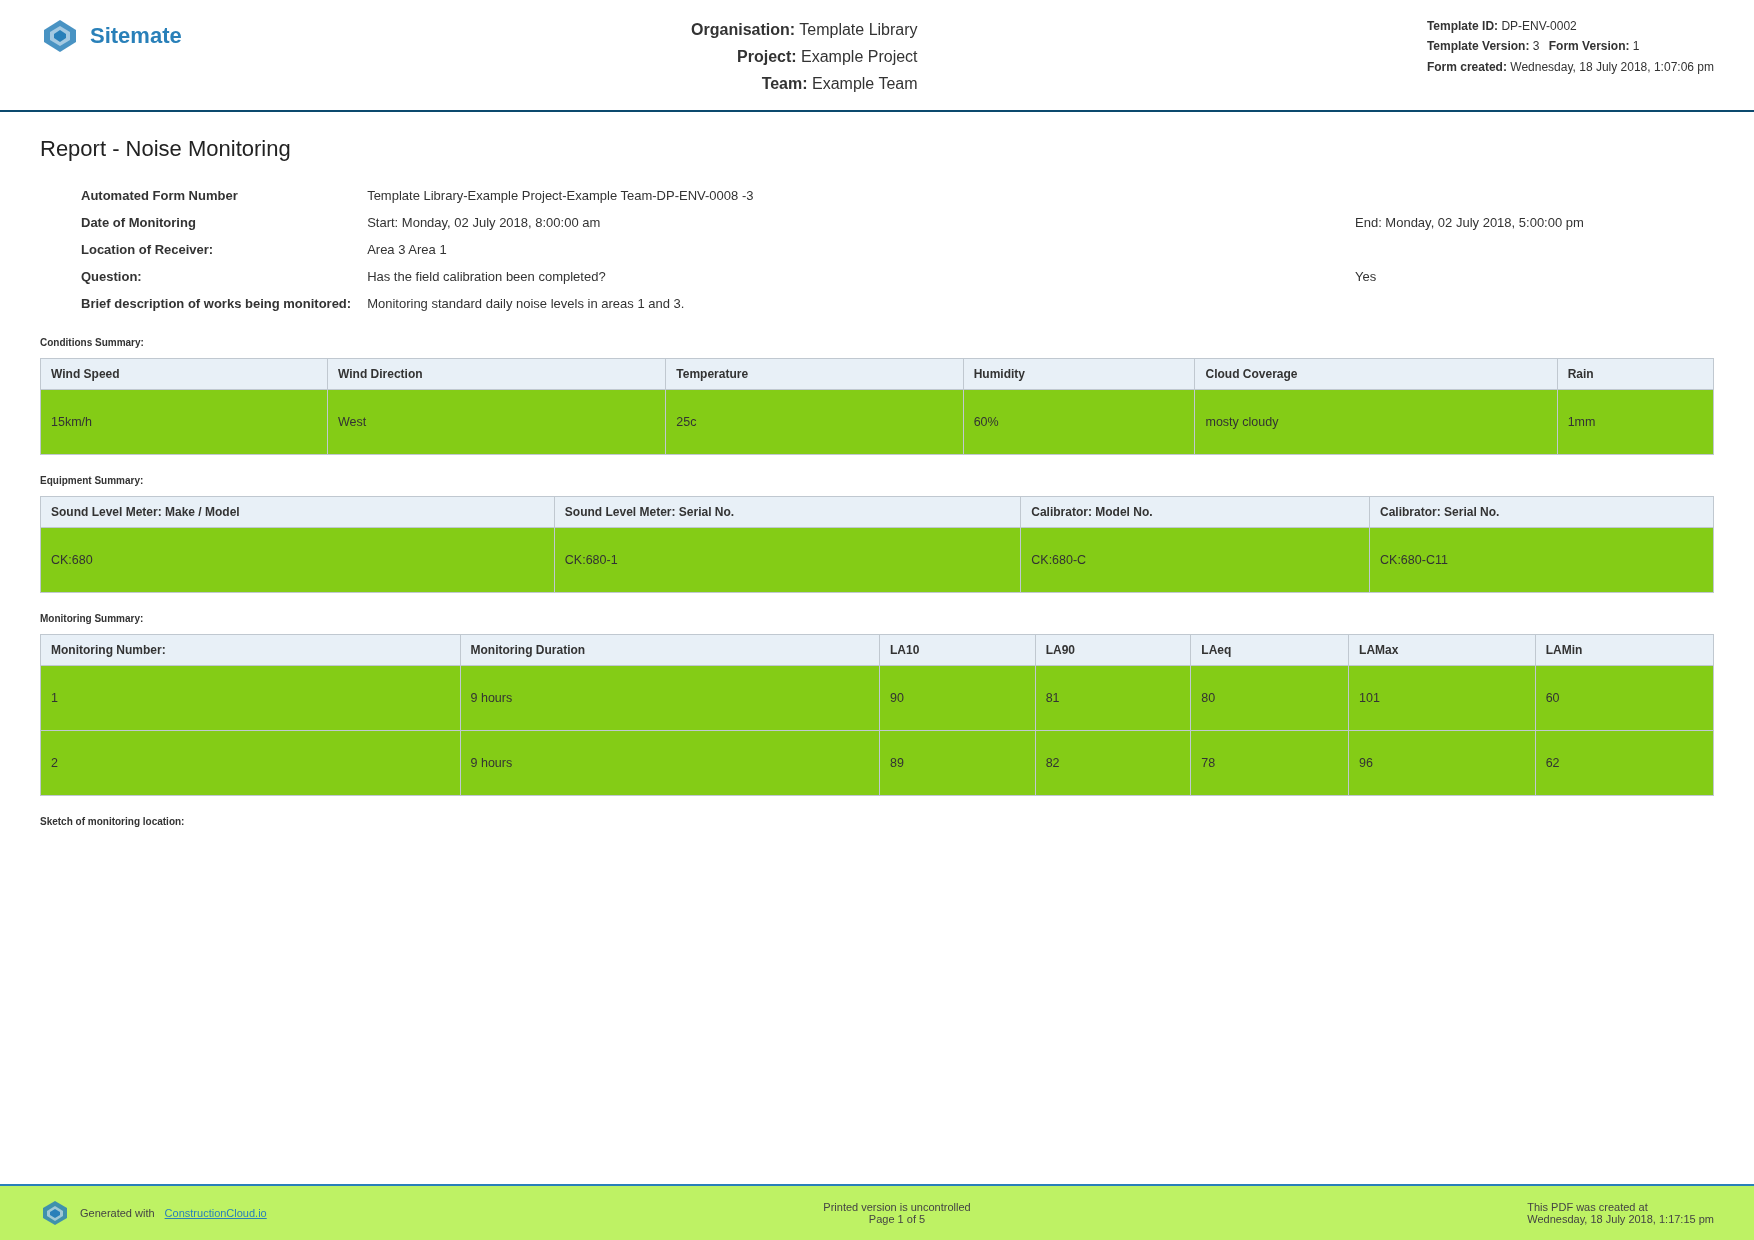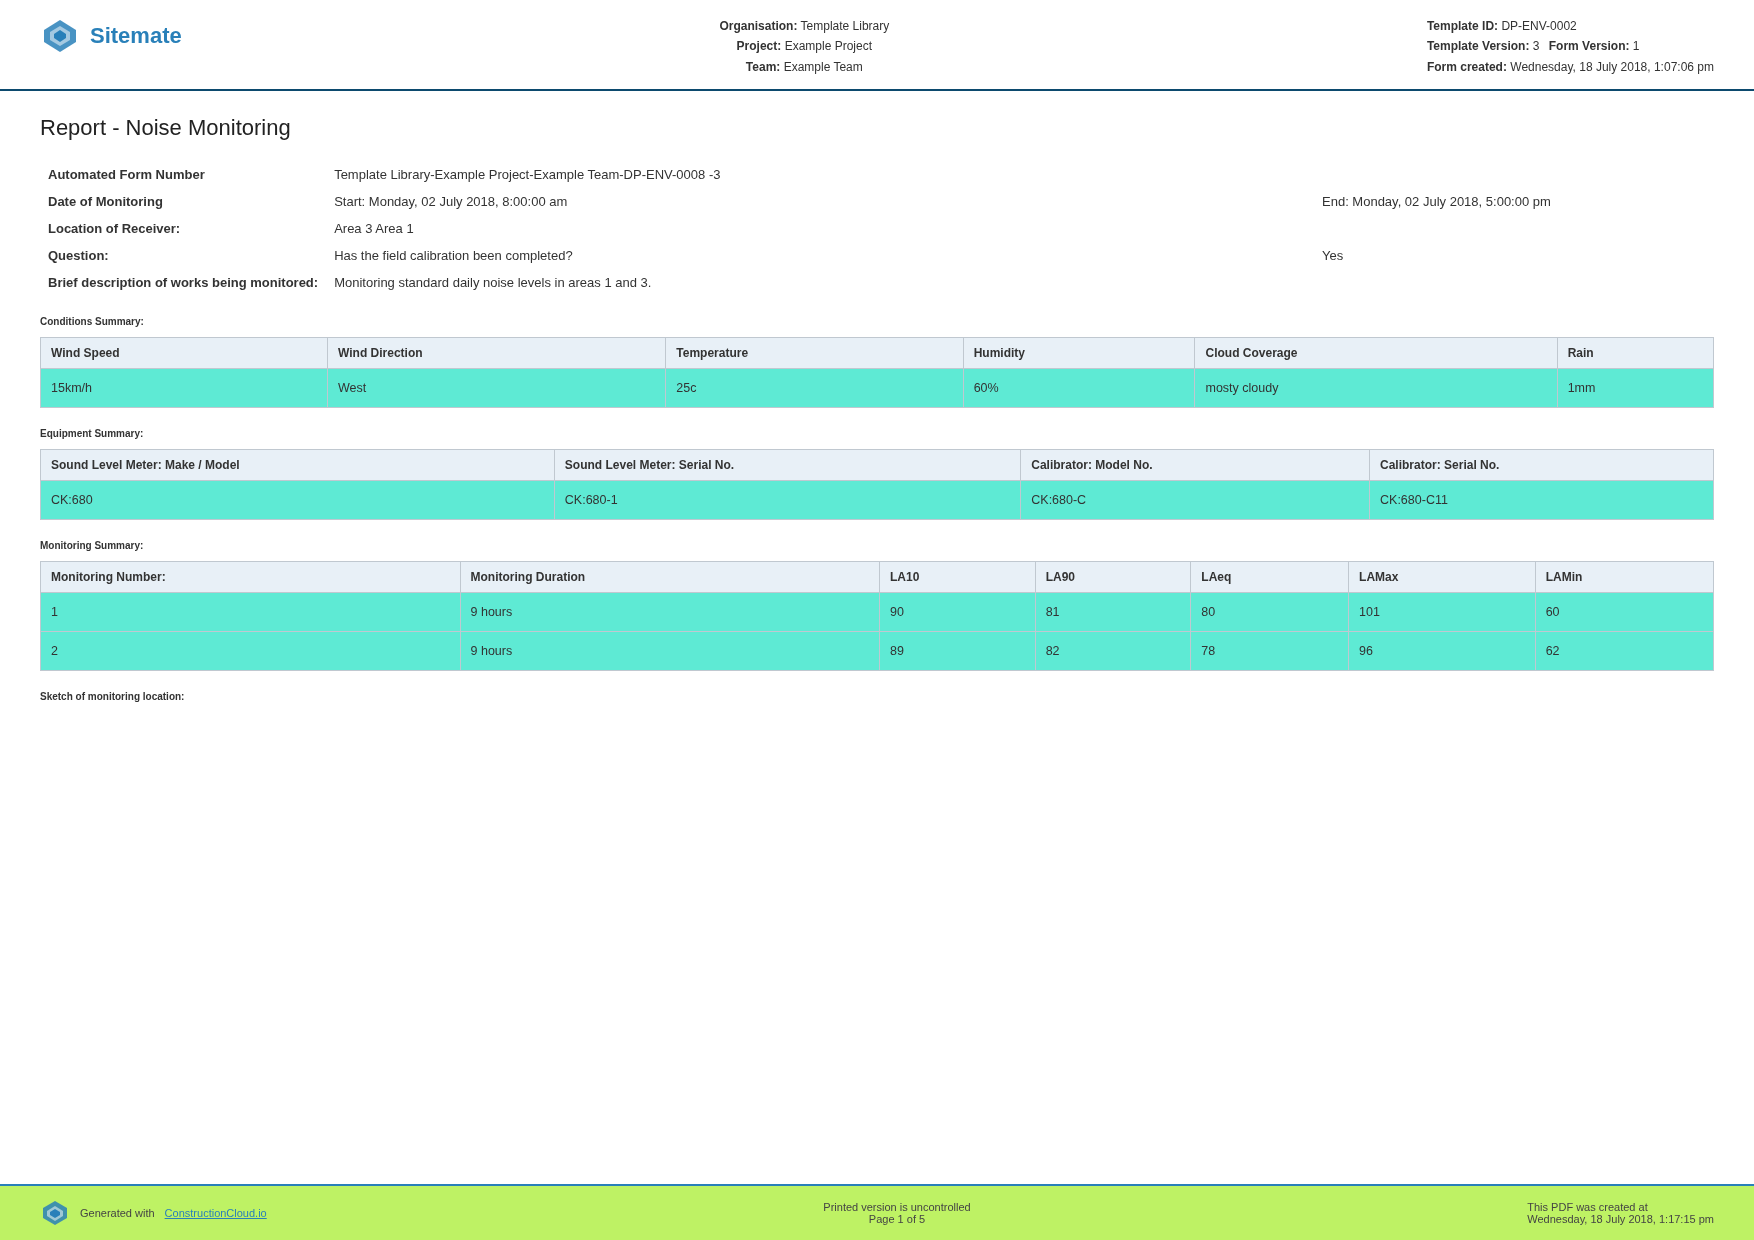--- a/index.html
+++ b/index.html
@@ -21,22 +21,22 @@
     .logo-icon {
       width: 40px;
       height: 40px;
     }
     .logo-text {
       font-size: 22px;
       font-weight: bold;
       color: #2980b9;
     }
     .header-center {
-      text-align: center;
-      font-size: 12px;
+      text-align: right;
+      font-size: 16px;
       line-height: 1.7;
     }
     .header-center .label { font-weight: bold; }
     .header-right {
       text-align: left;
       font-size: 12px;
       line-height: 1.7;
     }
     .header-right .label { font-weight: bold; }
 
@@ -50,20 +50,21 @@
       font-weight: normal;
       margin-bottom: 20px;
       color: #222;
     }
 
     
     .info-table {
       width: 100%;
       border-collapse: collapse;
       margin-bottom: 20px;
+      margin-left: 33px;
     }
     .info-table td {
       padding: 6px 8px;
       vertical-align: top;
       font-size: 13px;
     }
     .info-table td.field-label {
       font-weight: bold;
       width: 200px;
       white-space: nowrap;
@@ -93,22 +94,22 @@
     .data-table th {
       background: #e8f0f7;
       border: 1px solid #c0c8d0;
       padding: 8px 10px;
       text-align: left;
       font-weight: bold;
       font-size: 12px;
     }
     .data-table td {
       border: 1px solid #c0c8d0;
-      padding: 12px 10px;
-      background: #5eead4;
+      padding: 25px 10px;
+      background: #84cc16;
     }
 
     
     .footer {
       position: fixed;
       bottom: 0;
       left: 0;
       right: 0;
       border-top: 2px solid #2980b9;
       padding: 12px 40px;

